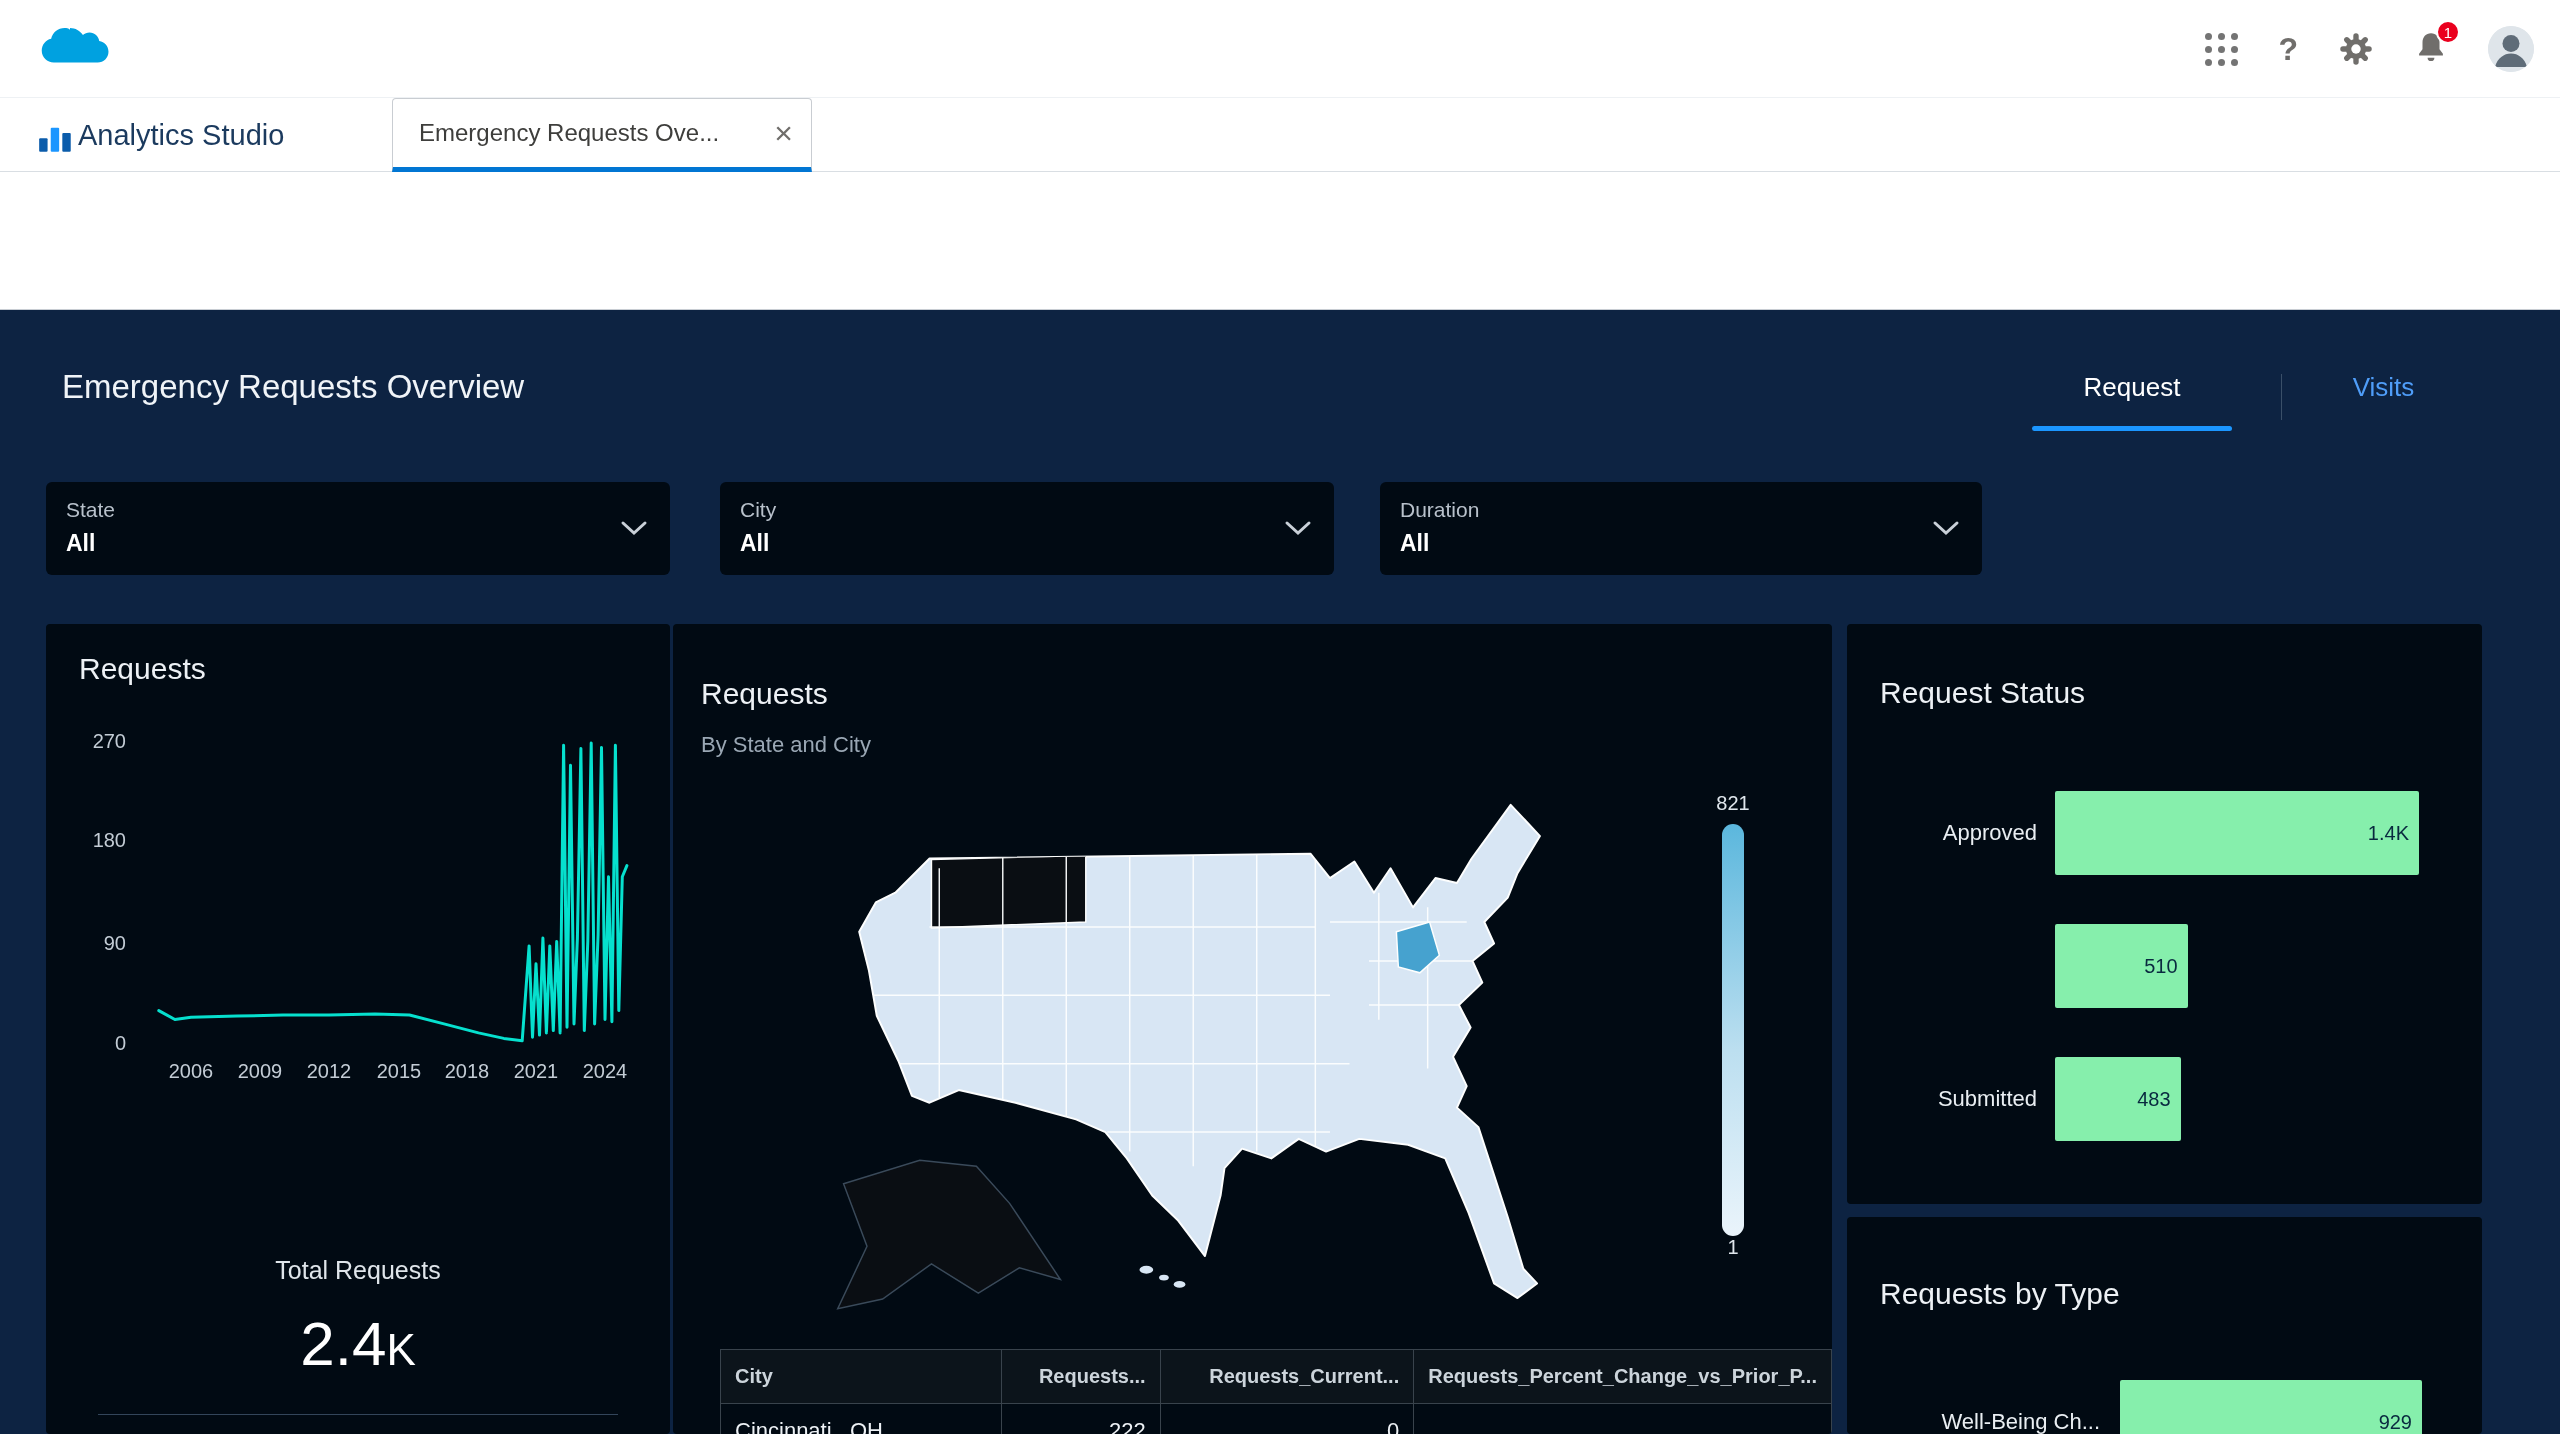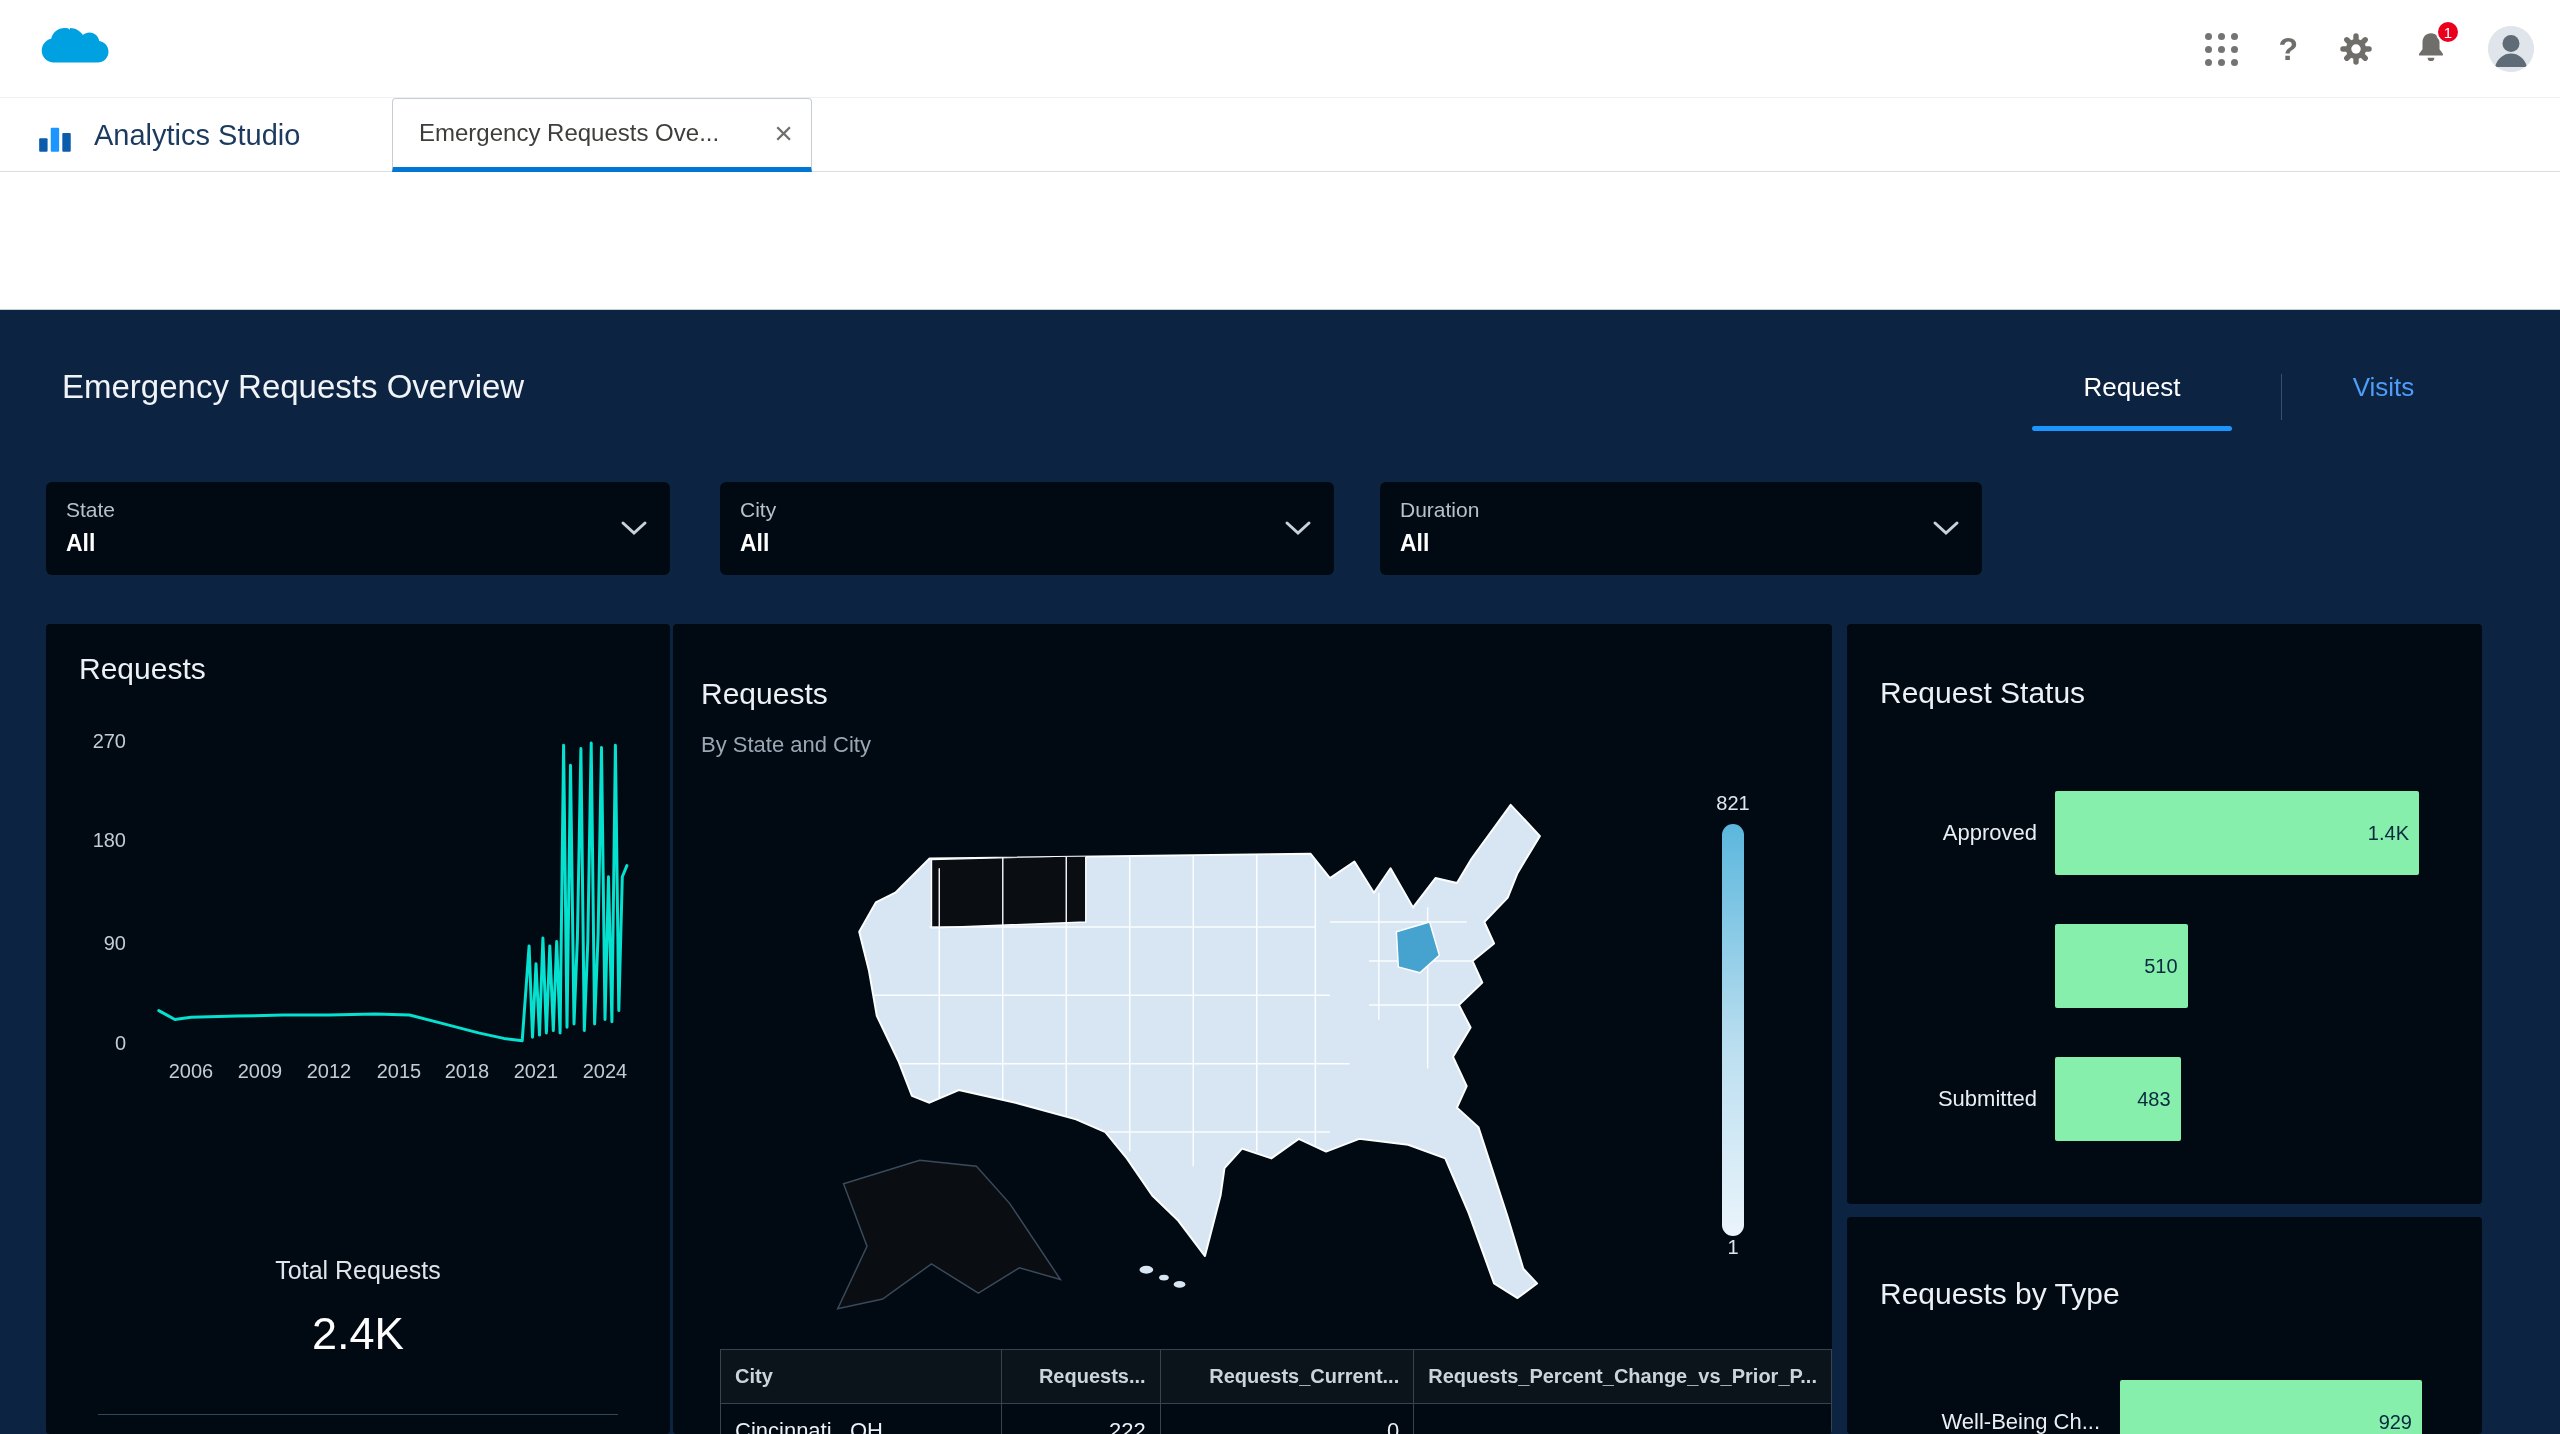--- a/index.html
+++ b/index.html
@@ -12,21 +12,21 @@
   .topbar-icons { position:absolute; right:26px; top:0; height:98px; display:flex; align-items:center; gap:40px; }
   .waffle { display:grid; grid-template-columns:repeat(3,7px); gap:6px; cursor:pointer; }
   .waffle i { width:7px; height:7px; border-radius:50%; background:#747474; }
   .help-q { font-size:32px; font-weight:700; color:#706e6b; cursor:pointer; }
   .bell-wrap { position:relative; cursor:pointer; }
   .notif-badge { position:absolute; top:-10px; right:-12px; min-width:24px; height:24px; border-radius:12px; background:#ea001e; border:2px solid #fff; color:#fff; font-size:15px; display:flex; align-items:center; justify-content:center; padding:0 4px; }
   .avatar { width:46px; height:46px; border-radius:50%; overflow:hidden; cursor:pointer; background:#dfe5ea; }
 
   
   .tabstrip { position:absolute; left:0; top:98px; width:2560px; height:74px; background:#fff; border-bottom:1px solid #d9dee3; }
-  .app-home { position:absolute; left:36px; top:0; height:74px; display:flex; align-items:center; gap:18px; cursor:pointer; }
+  .app-home { position:absolute; left:36px; top:0; height:74px; display:flex; align-items:center; gap:2px; cursor:pointer; }
   .app-name { font-size:29px; color:#1b3a5e; }
   .doc-tab { position:absolute; left:392px; top:0; width:420px; height:74px; background:#fff; border:1px solid #c9cdd2; border-bottom:5px solid #0176d3; border-radius:4px 4px 0 0; display:flex; align-items:center; cursor:pointer; }
   .doc-tab .tab-label { margin-left:26px; font-size:24px; color:#3e3e3c; white-space:nowrap; overflow:hidden; text-overflow:ellipsis; width:330px; }
   .tab-close { margin-left:auto; margin-right:18px; font-size:32px; color:#706e6b; line-height:1; cursor:pointer; }
 
   
   .toolbar { position:absolute; left:0; top:172px; width:2560px; height:138px; background:#fff; border-bottom:1px solid #c8cdd3; }
   .page-title { position:absolute; left:24px; top:218px; font-size:34px; font-weight:400; color:#181818; }
   .updated { position:absolute; right:950px; top:231px; font-size:23px; color:#16325c; }
   .icon-btn { position:absolute; top:216px; height:58px; background:#fff; border:1px solid #c6ccd2; border-radius:8px; display:flex; align-items:center; justify-content:center; cursor:pointer; }
@@ -53,21 +53,21 @@
 
   .card { position:absolute; background:#010a13; border-radius:4px; overflow:hidden; }
   .card-title { position:absolute; font-size:30px; color:#edf1f5; font-weight:400; }
   .card-subtitle { position:absolute; font-size:22px; color:#9aa7b4; font-weight:400; }
 
   
   .ytick { position:absolute; left:20px; width:60px; text-align:right; font-size:20px; color:#c3ccd5; }
   .xtick { position:absolute; top:436px; width:70px; text-align:center; font-size:20px; color:#c3ccd5; }
   .kpi-label { position:absolute; left:0; top:632px; width:100%; text-align:center; font-size:25px; color:#dfe5ea; }
   .kpi-value { position:absolute; left:0; top:684px; width:100%; text-align:center; color:#fff; }
-  .kpi-value .big { font-size:45px;margin-top:44px; }
+  .kpi-value .big { font-size:62px;margin-top:44px; }
   .kpi-value .suffix { font-size:44px; }
   .kpi-divider { position:absolute; left:52px; top:790px; width:520px; height:1px; background:#33455a; }
 
   
   .legend-bar { position:absolute; left:1049px; top:200px; width:22px; height:412px; border-radius:11px;
     background:linear-gradient(180deg,#5bb7dd 0%, #bcdff0 55%, #eaf4fb 100%); }
   .legend-label { position:absolute; left:1010px; width:100px; text-align:center; font-size:20px; color:#dfe6ec; }
 
   
   .map-table { position:absolute; left:47px; top:725px; border-collapse:collapse; table-layout:fixed; }

